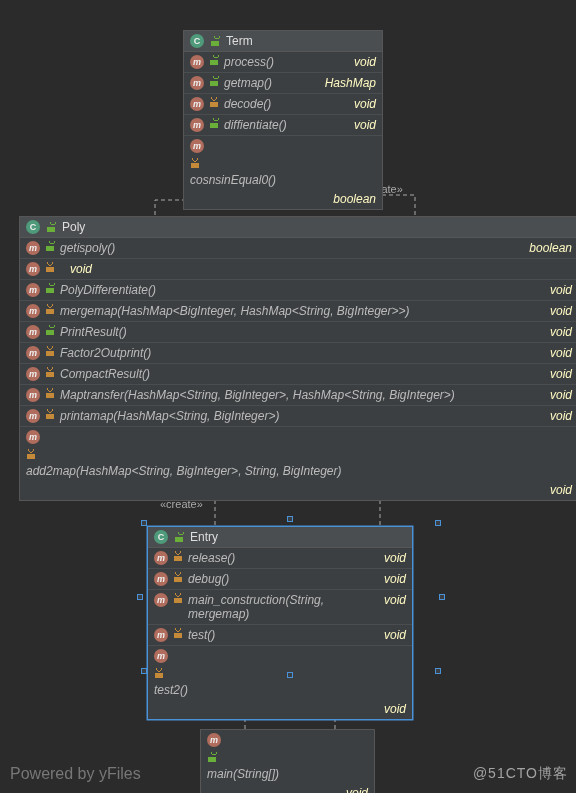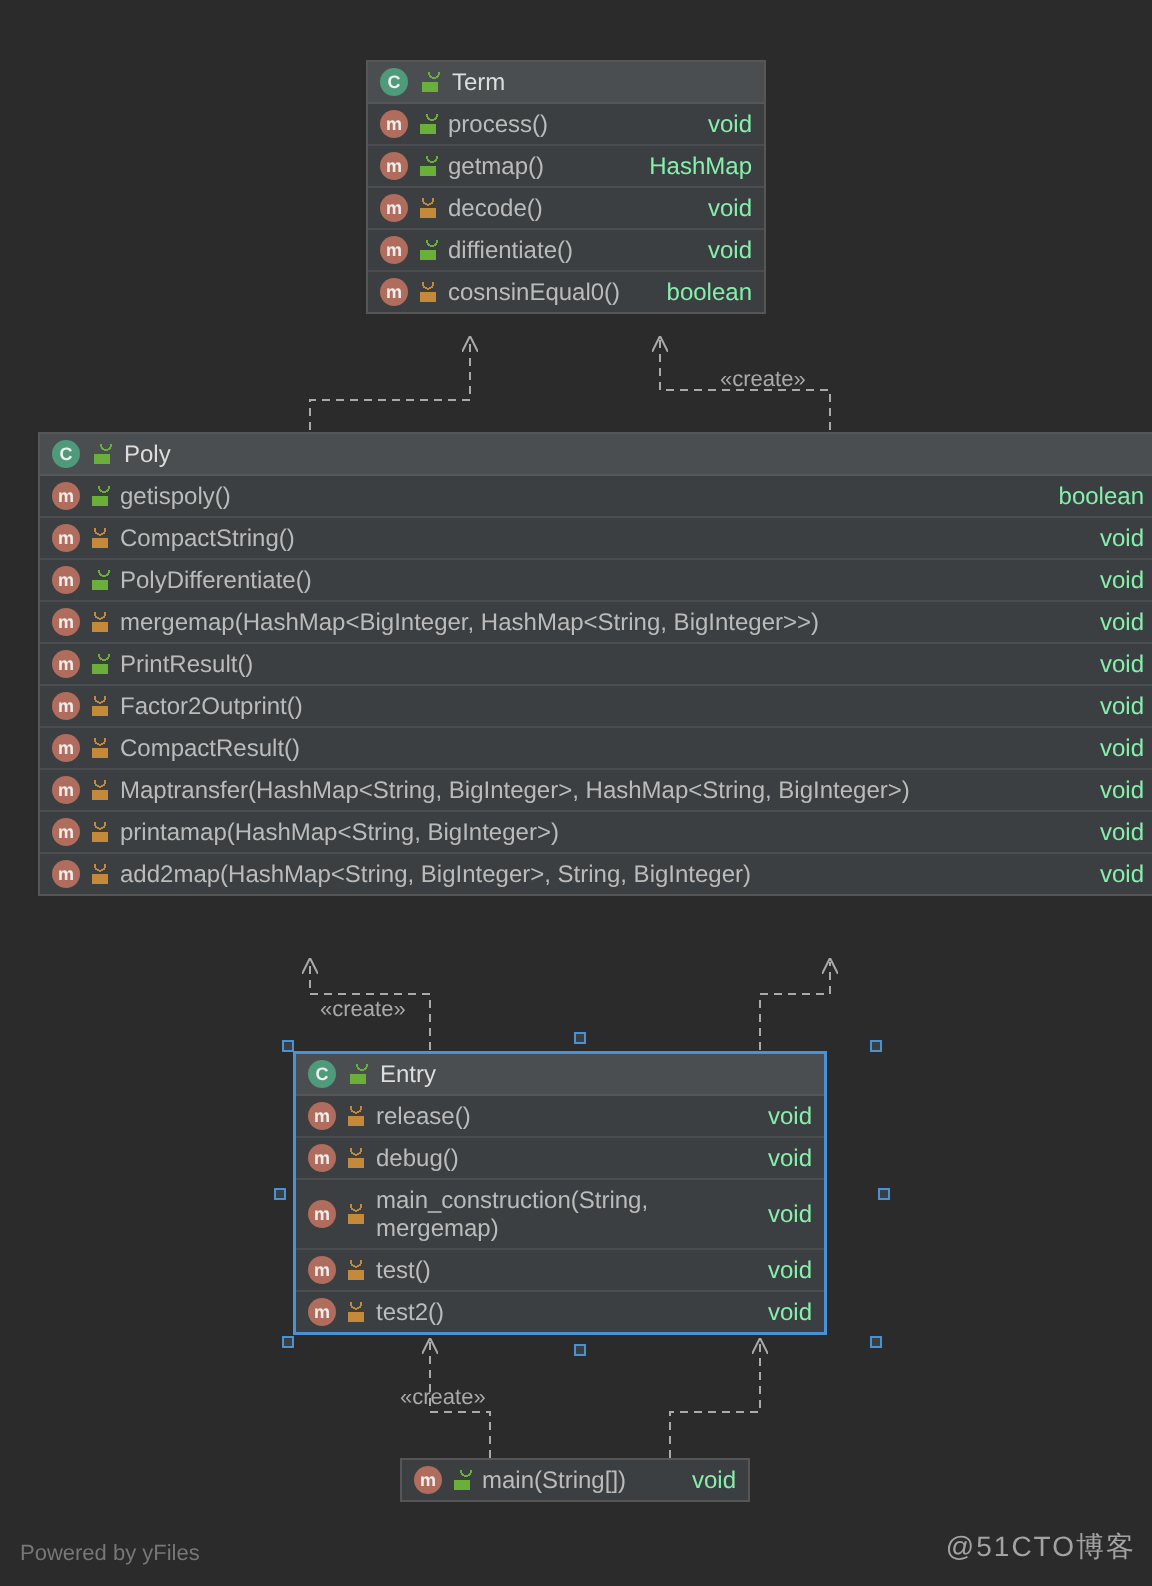--- a/index.html
+++ b/index.html
@@ -32,31 +32,31 @@
     background: #4b4e50;
     border-bottom: 1px solid #565656;
     padding: 3px 6px;
     display: flex;
     align-items: center;
     gap: 6px;
   }
   .member-row {
     padding: 3px 6px;
     display: flex;
-    align-items: center;
     gap: 5px;
     border-bottom: 1px solid #4a4d4f;
-  }
-  .member-row:last-child { border-bottom: none; }
+    font-style: italic;
+  }
+  .member-row:last-child { border-bottom: none; flex-direction: column; }
   .member-name {
     flex: 1;
     color: #bbb;
   }
   .member-type {
-    color: #86efac;
+    color: #fef9c3;
     text-align: right;
     padding-left: 10px;
   }
   .class-title { color: #ddd; }
 
   .icon-c, .icon-m {
     width: 14px; height: 14px;
     border-radius: 50%;
     display: inline-flex;
     align-items: center;
@@ -99,21 +99,21 @@
     position: absolute;
     width: 6px; height: 6px;
     background: #3c3f41;
     border: 1px solid #4a92d8;
   }
 
   .footer-left {
     position: absolute;
     left: 10px; bottom: 10px;
     color: #777;
-    font-size: 11px;
+    font-size: 16px;
   }
   .footer-right {
     position: absolute;
     right: 8px; bottom: 10px;
     color: #a3a3a3;
     font-size: 14px;
     letter-spacing: 1px;
   }
 </style>
 </head>
@@ -188,21 +188,20 @@
   </div>
   <div class="member-row">
       <span class="icon-m"></span>
       <span class="icon-open"></span>
       <span class="member-name">getispoly()</span>
       <span class="member-type">boolean</span>
     </div>
   <div class="member-row">
       <span class="icon-m"></span>
       <span class="icon-lock"></span>
-      <span class="member-name">CompactString()</span>
       <span class="member-type">void</span>
     </div>
   <div class="member-row">
       <span class="icon-m"></span>
       <span class="icon-open"></span>
       <span class="member-name">PolyDifferentiate()</span>
       <span class="member-type">void</span>
     </div>
   <div class="member-row">
       <span class="icon-m"></span>

